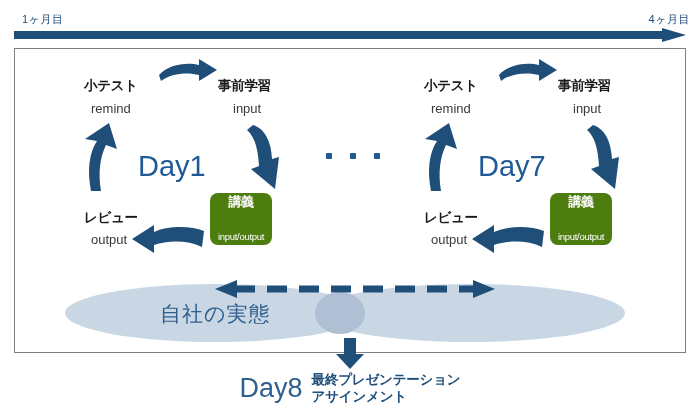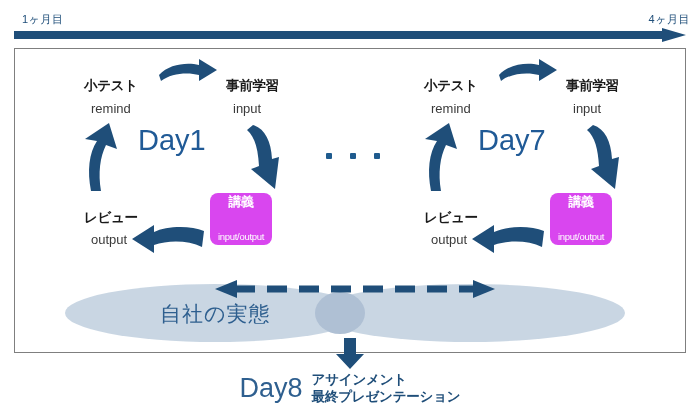--- a/index.html
+++ b/index.html
@@ -36,36 +36,36 @@
   }
   .lbl-sub{
     position:absolute;font-size:13px;color:#3a3a3a;white-space:nowrap;
     font-weight:400;
   }
   .day-title{
     position:absolute;font-size:29px;color:#205A96;white-space:nowrap;
     font-weight:400;letter-spacing:0px;
   }
   .p-test   {left:22px;top:10px;}
-  .p-study  {left:164px;top:10px;}
+  .p-study  {left:156px;top:10px;}
   .p-remind {left:29px;top:46px;}
   .p-input  {left:163px;top:46px;padding-left:8px;}
   .p-review {left:22px;top:142px;}
   .p-output {left:29px;top:177px;}
-  .p-day    {left:76px;top:69px;}
+  .p-day    {left:76px;top:95px;}
 
   .arr{position:absolute;}
   .a-top   {left:95px;top:4px;width:62px;height:26px;}
   .a-right {left:183px;top:68px;width:48px;height:72px;}
   .a-left  {left:13px;top:68px;width:44px;height:70px;}
   .a-bottom{left:68px;top:166px;width:76px;height:38px;}
 
   .lecture-box{
     position:absolute;left:148px;top:138px;width:62px;height:52px;
-    background:#d946ef;border-radius:8px;
+    background:#4d7c0f;border-radius:8px;
     display:flex;flex-direction:column;align-items:center;justify-content:center;
     color:#ffffff;box-sizing:border-box;gap:21px;
   }
   .lecture-main{font-size:13px;font-weight:bold;line-height:1.1;letter-spacing:-.5px;}
   .lecture-sub{font-size:9.5px;font-weight:400;line-height:1.2;margin-top:1px;letter-spacing:-.3px;text-align:right;}
 
   
   #ellipsis{position:absolute;left:326px;top:153px;width:60px;height:10px;}
   #ellipsis i{
     display:block;position:absolute;width:6px;height:6px;background:#1F5B8E;
@@ -201,18 +201,18 @@
     <div class="venn-title" id="venn-left-title">自社の実態</div>
   </div>
 
   <svg id="down-arrow" viewBox="0 0 30 32">
     <path d="M9,0 L21,0 L21,16 L29,16 L15,31 L1,16 L9,16 Z" fill="#1F4E79"></path>
   </svg>
 
   <div id="day8row">
     <div id="day8-title">Day8</div>
     <div id="day8-lines">
+      <span>最終プレゼンテーション</span>
       <span>アサインメント</span>
-      <span>最終プレゼンテーション</span>
     </div>
   </div>
 
 </div>
 
 </body></html>

